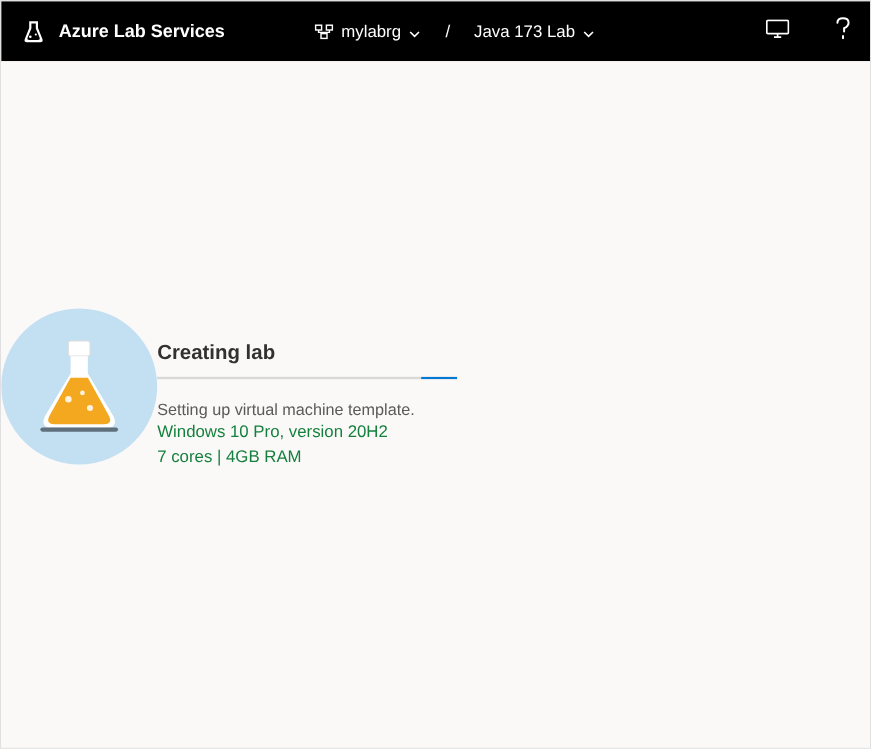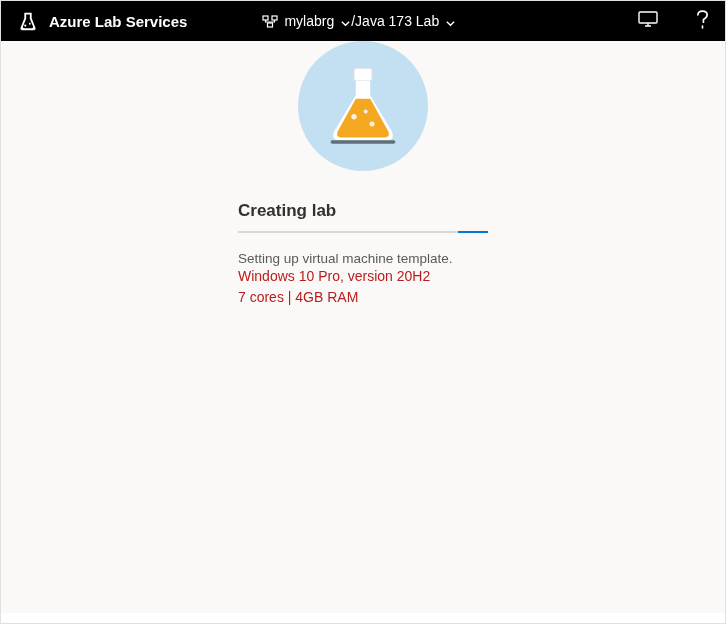--- a/index.html
+++ b/index.html
@@ -11,40 +11,40 @@
       font-family: 'Segoe UI', Tahoma, Geneva, Verdana, sans-serif;
       background: #ffffff;
       width: 726px;
       height: 624px;
       overflow: hidden;
       border: 1px solid #e0e0e0;
     }
     .top-bar {
       background: #000000;
       color: #ffffff;
-      height: 40px;
+      height: 50px;
       display: flex;
       align-items: center;
       padding: 0 16px;
     }
     .logo-section {
       display: flex;
       align-items: center;
       gap: 10px;
       font-weight: 600;
       font-size: 15px;
     }
     .logo-icon {
       width: 22px;
       height: 22px;
     }
     .breadcrumb-section {
       display: flex;
       margin-left: 75px;
-      gap: 0;
+      gap: 20px;
       font-size: 14px;
     }
     .breadcrumb-item {
       display: flex;
       align-items: center;
       gap: 6px;
       cursor: pointer;
     }
     .rg-icon {
       width: 16px;
@@ -64,21 +64,21 @@
       align-items: center;
       gap: 38px;
     }
     .monitor-icon, .help-icon {
       cursor: pointer;
     }
     .main-content {
       background: #faf9f8;
       height: calc(100% - 50px);
       display: flex;
-      flex-direction: column;
+      flex-direction: row;
       align-items: center;
     }
     .flask-circle {
       width: 130px;
       height: 130px;
       border-radius: 50%;
       background: #c3dff2;
       display: flex;
       align-items: center;
       justify-content: center;
@@ -108,21 +108,21 @@
       background: #0078d4;
       width: 30px;
       right: 0;
     }
     .status-sub {
       font-size: 13.5px;
       color: #5a5a5a;
     }
     .vm-info {
       font-size: 14px;
-      color: #b91c1c;
+      color: #15803d;
       line-height: 1.5;
     }
   </style>
 </head>
 <body>
 
 <div class="top-bar">
   <div class="logo-section">
     <span class="logo-icon">
       <svg viewBox="0 0 24 24" width="22" height="22">

